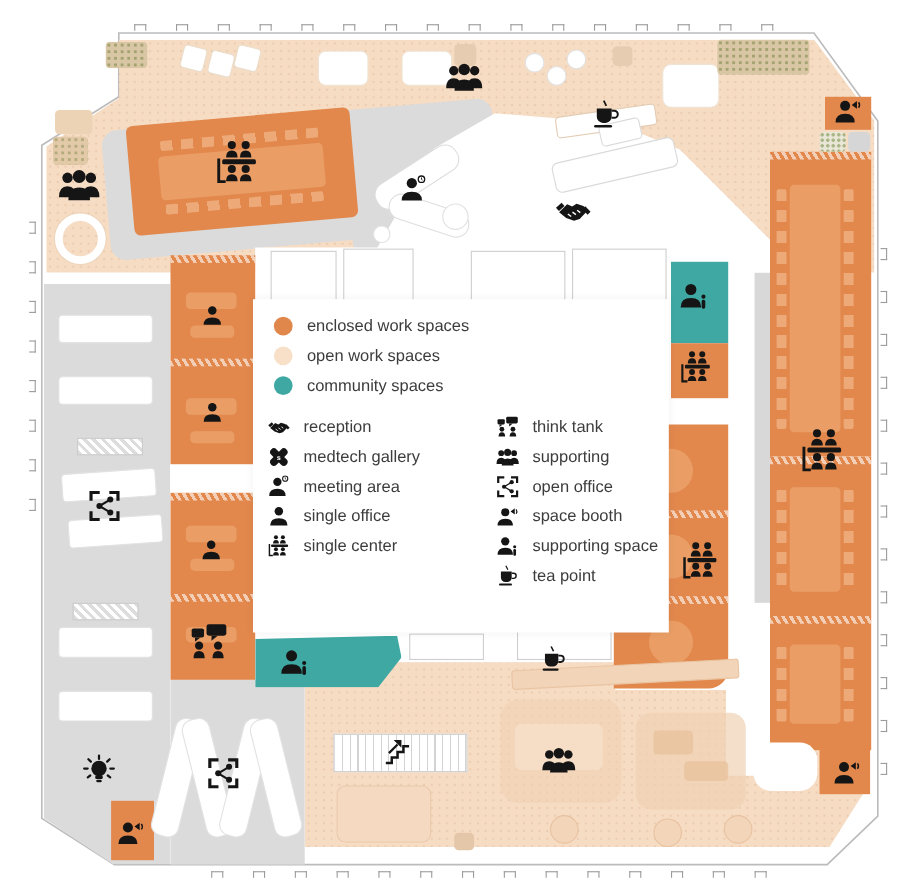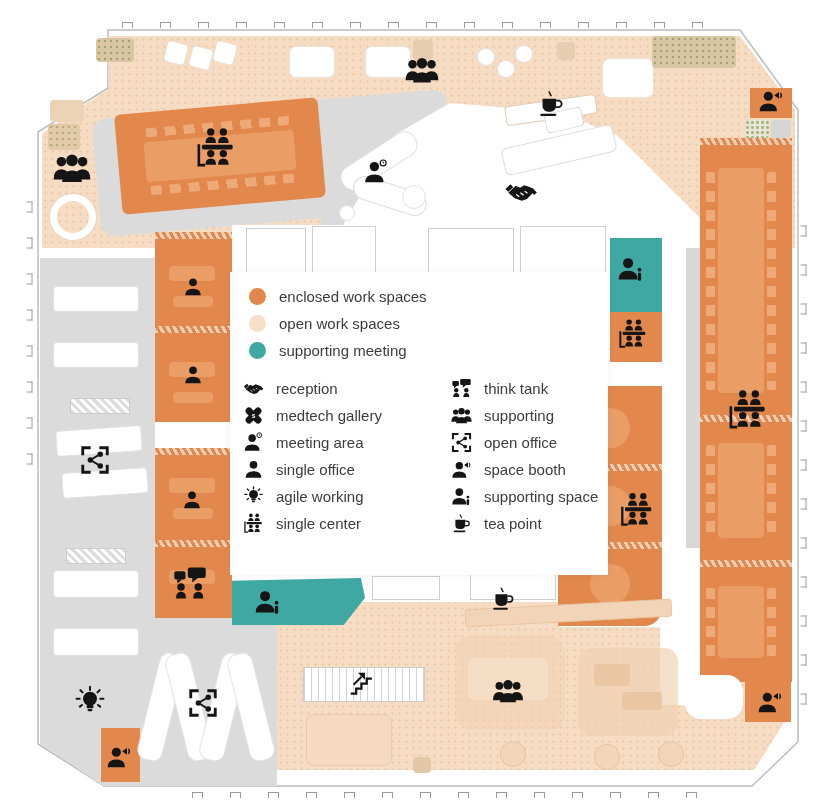--- a/index.html
+++ b/index.html
@@ -360,21 +360,21 @@
         <div class="lrow">
           <span class="dot" style="background: rgb(224, 135, 76);"></span>
           <span class="llabel">enclosed work spaces</span>
         </div>
         <div class="lrow">
           <span class="dot" style="background: rgb(248, 223, 200);"></span>
           <span class="llabel">open work spaces</span>
         </div>
         <div class="lrow">
           <span class="dot" style="background: rgb(63, 168, 163);"></span>
-          <span class="llabel">supporting meeting</span>
+          <span class="llabel">community spaces</span>
         </div>
       </div>
     <div class="lgrid">
       <div id="legend-left">
           <div class="lrow">
             <span class="icn" style="color: rgb(21, 21, 21);">
               <svg width="21" height="21" viewBox="0 0 24 24" fill="currentColor">
                 <path d="M3 12.6L8.2 7.6 11.4 9 14.2 7.2 18.6 8.6 21.4 11.6 16.2 17 12.6 18.2 7.6 16.4Z"></path>
                 <path d="M1 9.8l3.6-3.2 1.9 2.1-3.6 3.2z"></path>
                 <path d="M23.2 12.4l-3.4-3.6-1.9 1.8 3.4 3.6z"></path>
@@ -405,31 +405,20 @@
             <span class="llabel">meeting area</span>
           </div>
           <div class="lrow">
             <span class="icn" style="color: rgb(21, 21, 21);">
               <svg width="21" height="21" viewBox="0 0 24 24" fill="currentColor">
                 <circle cx="12" cy="6.6" r="4.4"></circle>
                 <path d="M3 21.5q0-7.6 9-7.6t9 7.6z"></path>
               </svg>
             </span>
             <span class="llabel">single office</span>
-          </div>
-          <div class="lrow">
-            <span class="icn" style="color: rgb(21, 21, 21);">
-              <svg width="21" height="21" viewBox="0 0 24 24" fill="currentColor">
-                <circle cx="12" cy="9.6" r="5.1"></circle>
-                <rect x="9.5" y="14.2" width="5" height="2.3" rx=".9"></rect>
-                <rect x="10.2" y="17" width="3.6" height="1.7" rx=".8"></rect>
-                <path d="M12 1v2.2M5 3.4l1.6 1.6M19 3.4l-1.6 1.6M2.2 9.6h2.3M19.5 9.6h2.3M4.6 15.4l1.6-1.2M19.4 15.4l-1.6-1.2" stroke="currentColor" stroke-width="1.5" fill="none" stroke-linecap="round"></path>
-              </svg>
-            </span>
-            <span class="llabel">agile working</span>
           </div>
           <div class="lrow">
             <span class="icn" style="color: rgb(21, 21, 21);">
               <svg width="21" height="21" viewBox="0 0 24 24" fill="currentColor">
                 <circle cx="9" cy="2.8" r="2.1"></circle>
                 <path d="M6 9.2q0-3.6 3-3.6t3 3.6z"></path>
                 <circle cx="16.2" cy="2.8" r="2.1"></circle>
                 <path d="M13.2 9.2q0-3.6 3-3.6t3 3.6z"></path>
                 <rect x="4" y="10.2" width="17.5" height="2.6" rx=".8"></rect>
                 <circle cx="9" cy="15.2" r="2.1"></circle>

